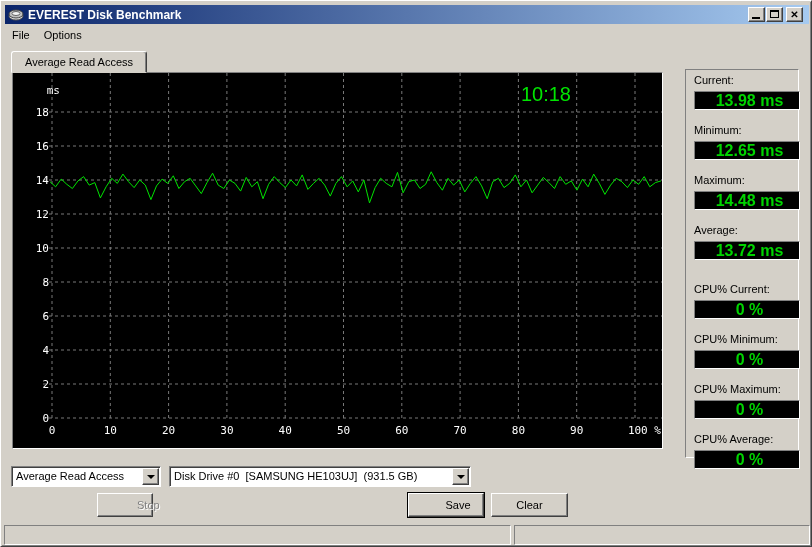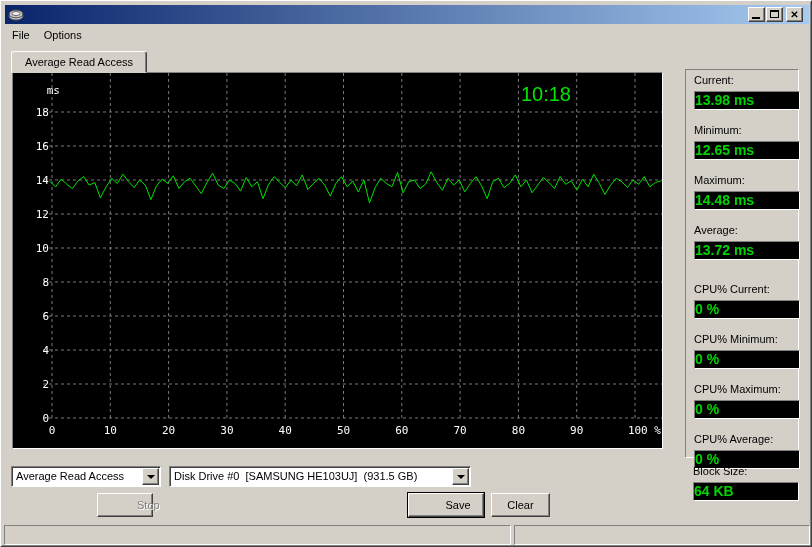--- a/index.html
+++ b/index.html
@@ -50,22 +50,22 @@
     position:absolute;left:684px;top:68px;width:114px;height:389px;
     border:1px solid;border-color:#808080 #fff #fff #808080;
     padding:4px 0 0 8px;
   }
   .stat-group{margin-bottom:14px;}
   .stat-group.extra-gap{margin-top:23px;}
   .stat-label{height:13px;margin-bottom:4px;white-space:nowrap;}
   .value-box{
     width:106px;height:19px;background:#000;
     border:1px solid;border-color:#808080 #fff #fff #808080;
-    color:#00d400;font-weight:bold;font-size:14px;line-height:17px;
-    white-space:nowrap;overflow:hidden;
+    color:#00d400;font-weight:bold;font-size:16px;line-height:17px;
+    padding-left:5px;white-space:nowrap;overflow:hidden;text-align:center;
   }
   .blocksize{position:absolute;left:684px;top:464px;width:122px;padding-left:8px;}
   .blocksize .stat-label{margin-bottom:4px;}
   .combo{
     position:absolute;height:21px;background:#fff;
     border:1px solid;border-color:#808080 #fff #fff #808080;
     box-shadow:inset 1px 1px 0 #404040;
   }
   .combo-text{position:absolute;left:4px;top:3px;white-space:pre;}
   .combo-btn{
@@ -92,20 +92,21 @@
 <body>
 
 <div class="window">
 
   <div class="titlebar">
     <svg class="app-icon" viewBox="0 0 16 16">
       <ellipse cx="8" cy="9" rx="7" ry="4" fill="#e8e8e8" stroke="#555"></ellipse>
       <ellipse cx="8" cy="7" rx="7" ry="4" fill="#c0c0c0" stroke="#444"></ellipse>
       <ellipse cx="8" cy="6.5" rx="4" ry="2" fill="#f4f4f4" stroke="#666"></ellipse>
     </svg>
+    <span class="win-title">EVEREST Disk Benchmark</span>
     <div class="caption-btns">
       <div class="cap-btn">
           <span class="glyph-min"></span>
         </div>
       <div class="cap-btn">
           <span class="glyph-max"></span>
         </div>
       <div class="cap-btn close"><span class="glyph-x">✕</span></div>
     </div>
   </div>
@@ -197,39 +198,35 @@
       <div class="stat-group">
         <div class="stat-label">CPU% Maximum:</div>
         <div class="value-box">0 %</div>
       </div>
       <div class="stat-group">
         <div class="stat-label">CPU% Average:</div>
         <div class="value-box">0 %</div>
       </div>
     </div>
 
-  <div class="blocksize">
-    <div class="stat-label">Block Size:</div>
-    <div class="value-box">64 KB</div>
-  </div>
 
   <div class="combo" style="left:10px;top:465px;width:150px;">
     <span class="combo-text">Average Read Access</span>
     <div class="combo-btn">
       <span class="arrow-down"></span>
     </div>
   </div>
 
   <div class="combo" style="left:168px;top:465px;width:302px;">
     <span class="combo-text">Disk Drive #0  [SAMSUNG HE103UJ]  (931.5 GB)</span>
     <div class="combo-btn">
       <span class="arrow-down"></span>
     </div>
   </div>
 
   <div class="btn disabled" style="left:96px;top:492px;width:56px;padding-left:39px;">Stop</div>
   <div class="btn default" style="left:407px;top:492px;width:76px;">Save</div>
-  <div class="btn" style="left:490px;top:492px;width:59px;">Clear</div>
+  <div class="btn" style="left:490px;top:492px;width:77px;">Clear</div>
 
   <div class="status-panel" style="left:3px;width:507px;"></div>
   <div class="status-panel" style="left:513px;width:296px;"></div>
 
 </div>
 
 </body></html>

